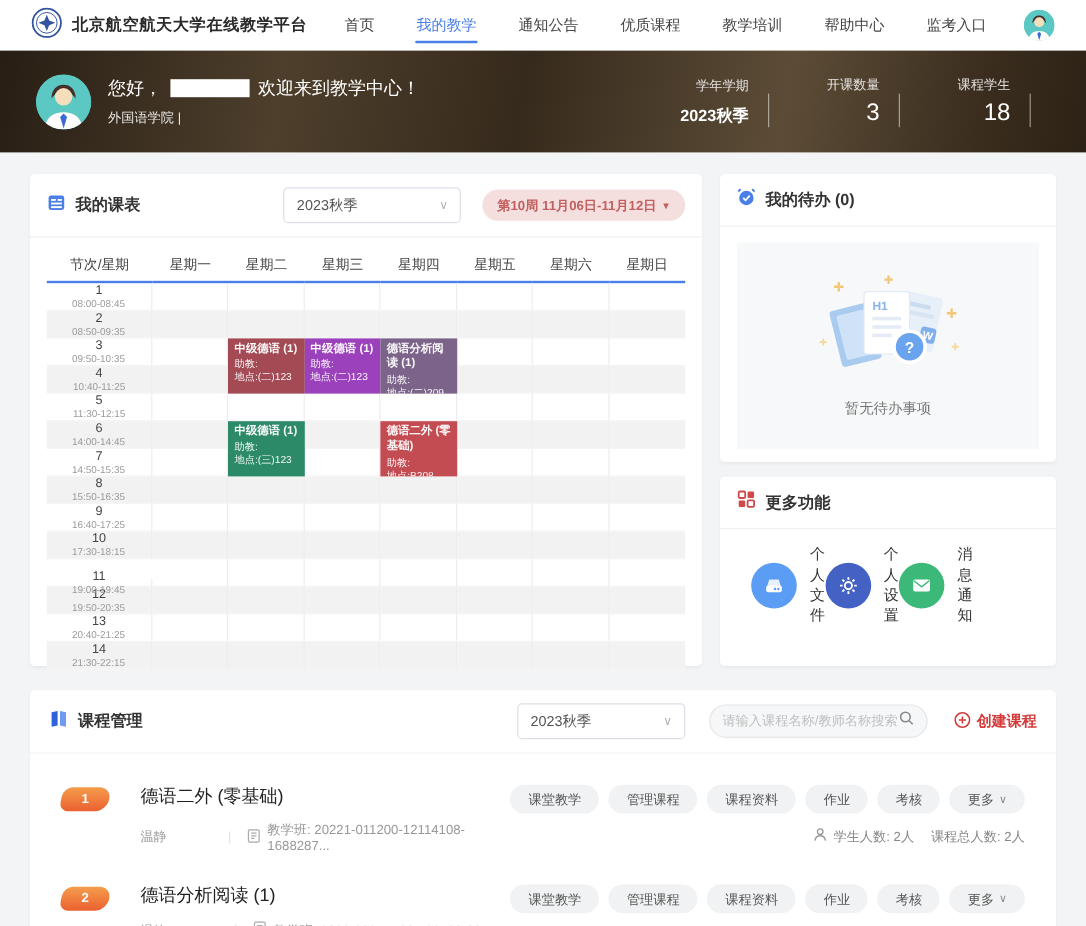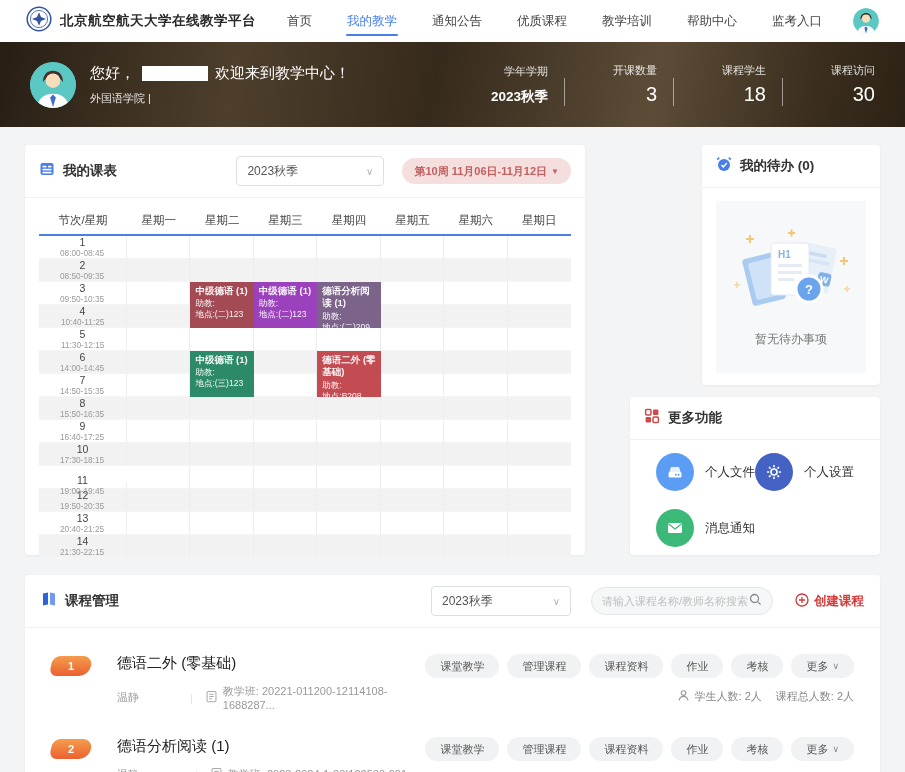--- a/index.html
+++ b/index.html
@@ -24,21 +24,21 @@
   .stats{margin-left:auto;display:flex;align-items:flex-end;}
   .stat{text-align:right;min-width:76px;}
   .stat-label{font-size:11px;opacity:.85;}
   .stat-value{font-size:20px;margin-top:5px;font-weight:500;}
   .stat.first .stat-value{font-size:13.5px;margin-top:9px;font-weight:bold;}
   .vsep{width:1px;height:28px;background:rgba(255,255,255,.5);margin:10px 16px 0;}
   
   .content{padding:18px 25px 0;}
   .row1{display:flex;gap:15px;}
   .col-left{width:560px;}
-  .col-right{width:280px;display:flex;flex-direction:column;gap:12px;align-items:flex-end;}
+  .col-right{width:280px;display:flex;flex-direction:column;gap:12px;}
   .card{background:#fff;border-radius:4px;box-shadow:0 1px 3px rgba(0,0,0,.05);}
   .card-head{display:flex;align-items:center;gap:8px;padding:11px 14px;border-bottom:1px solid #f0f0f0;}
   .card-title{font-size:13.5px;font-weight:bold;color:#333;}
   
   .tt-card{height:410px;}
   .sel{display:flex;align-items:center;justify-content:space-between;height:30px;border:1px solid #dcdfe6;border-radius:4px;padding:0 10px;font-size:12px;color:#555;background:#fff;cursor:pointer;}
   .sel .chev{color:#b0b3b8;font-size:10px;margin-left:6px;}
   .tt-sel{width:148px;margin-left:auto;}
   .badge-week{height:26px;display:flex;align-items:center;background:#f5dede;color:#c25f5f;font-size:11px;font-weight:bold;border-radius:14px;padding:0 12px;margin-left:10px;cursor:pointer;white-space:nowrap;}
   .badge-week .tri{font-size:8px;margin-left:4px;}
@@ -53,21 +53,21 @@
   .cblock{z-index:2;color:#fff;padding:3px 5px;font-size:8.5px;line-height:1.3;overflow:hidden;cursor:pointer;}
   .cblock .ct{font-size:9.5px;font-weight:bold;margin-bottom:1px;}
   .cblock div{opacity:.95;}
   
   .todo-card{height:240px;overflow:hidden;}
   .todo-body{padding:13px 14px;}
   .empty{background:#f7f8f9;height:172px;display:flex;flex-direction:column;align-items:center;justify-content:center;}
   .empty-text{font-size:12px;color:#777;margin-top:8px;}
   
   .more-card{height:158px;overflow:hidden;}
-  .more-grid{display:grid;grid-template-columns:1fr 1fr;row-gap:18px;padding:13px 26px 10px;}
+  .more-grid{display:grid;grid-template-columns:1fr 1fr 1fr 1fr;row-gap:18px;padding:13px 26px 10px;}
   .mitem{display:flex;align-items:center;gap:11px;font-size:12.5px;color:#333;cursor:pointer;}
   .micon{width:38px;height:38px;border-radius:50%;display:flex;align-items:center;justify-content:center;flex:none;}
   
   .cm-card{margin-top:20px;min-height:200px;padding-bottom:30px;}
   .cm-head{display:flex;align-items:center;gap:8px;padding:11px 16px;border-bottom:1px solid #f2f2f2;}
   .cm-sel{width:140px;margin-left:auto;}
   .search{width:182px;height:28px;border:1px solid #e6e6e6;background:#f6f7f8;border-radius:14px;display:flex;align-items:center;padding:0 10px;margin-left:12px;}
   .search input{border:none;background:transparent;outline:none;font-size:11px;width:100%;color:#333;}
   .search input::placeholder{color:#bfbfbf;}
   .create{color:#d43a3a;font-size:12.5px;font-weight:bold;display:flex;gap:5px;align-items:center;margin-left:14px;cursor:pointer;white-space:nowrap;}
@@ -158,24 +158,20 @@
       <div class="stat">
     <div class="stat-label">开课数量</div>
     <div class="stat-value">3</div>
   </div>
       <div class="vsep"></div>
       <div class="stat">
     <div class="stat-label">课程学生</div>
     <div class="stat-value">18</div>
   </div>
       <div class="vsep"></div>
-      <div class="stat">
-    <div class="stat-label">课程访问</div>
-    <div class="stat-value">30</div>
-  </div>
     </div>
 </div>
 
 <div class="content">
   <div class="row1">
 
     <div class="col-left">
       <div class="card tt-card">
         <div class="card-head">
           <span>

